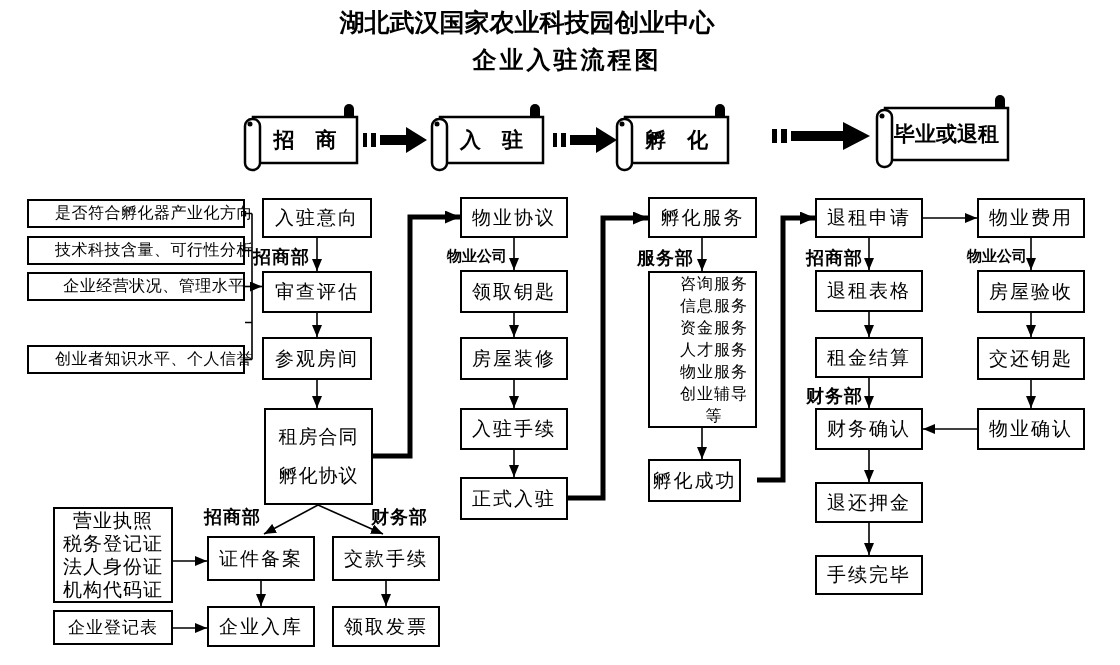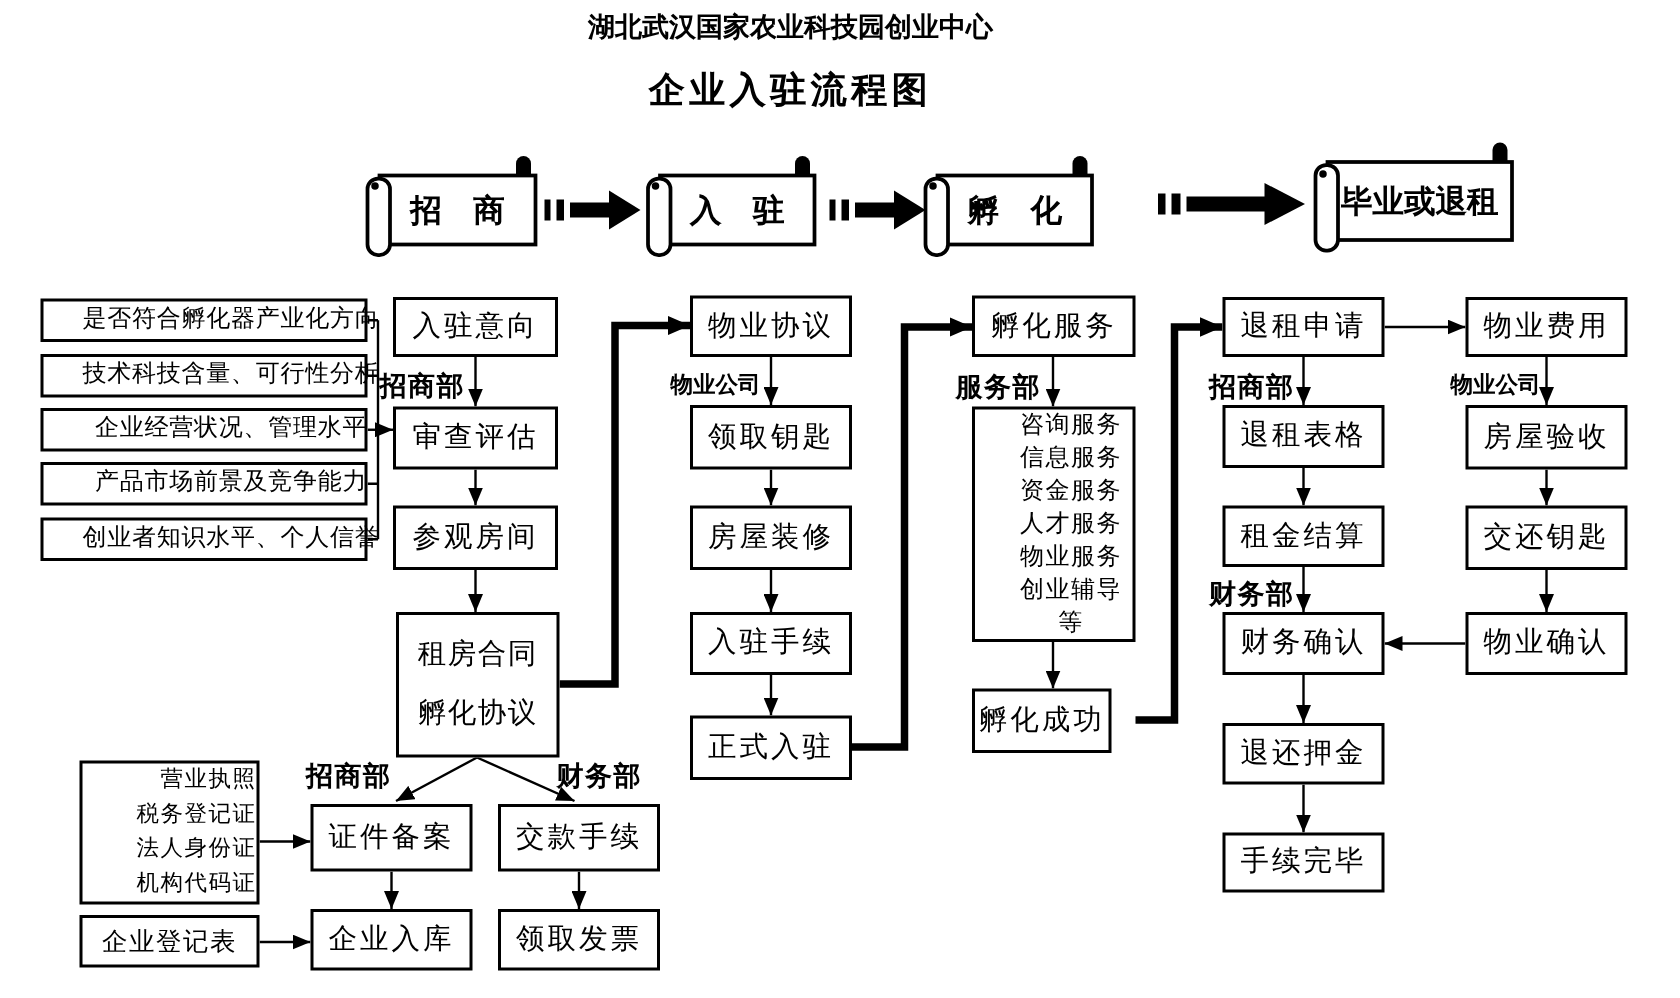--- a/index.html
+++ b/index.html
@@ -1,31 +1,31 @@
 <!DOCTYPE html>
 <html><head>
 <meta charset="utf-8">
 <style>
   html,body{margin:0;padding:0;background:#fff;}
   .stage{
     position:relative;width:1120px;height:665px;background:#ffffff;
     font-family:"Liberation Serif","DejaVu Serif",serif;color:#000;overflow:hidden;
   }
   .t1,.t2{position:absolute;left:0;width:1054px;text-align:center;font-weight:bold;white-space:nowrap;}
-  .t1{top:6px;font-size:18px;}
-  .t2{top:44px;font-size:24px;letter-spacing:3px;}
+  .t1{top:6px;font-size:25px;}
+  .t2{top:44px;font-size:24px;letter-spacing:3px;padding-left:40px;}
   svg.layer{position:absolute;left:0;top:0;}
   .box{
     position:absolute;box-sizing:border-box;border:2px solid #000;background:#fff;
     display:flex;align-items:center;justify-content:center;text-align:center;
     font-size:19px;line-height:1.15;letter-spacing:2px;white-space:nowrap;
   }
   .crit{font-size:16px;letter-spacing:0.5px;padding-left:36px;}
   .multi{flex-direction:column;letter-spacing:1px;white-space:normal;}
-  .docs{font-size:15px;line-height:23px;align-items:flex-end;}
+  .docs{font-size:19px;line-height:23px;}
   .svc{font-size:16px;line-height:22px;}
   .two{font-size:19px;gap:17px;}
   .form5{font-size:17px;letter-spacing:1px;}
   .lab{position:absolute;font-weight:bold;font-size:18px;white-space:nowrap;letter-spacing:1px;}
   .lab.small{font-size:15px;letter-spacing:0;}
   .bl{position:absolute;display:flex;align-items:center;justify-content:center;
       font-weight:bold;font-size:21px;white-space:nowrap;}
 </style>
 </head>
 <body>
@@ -131,21 +131,20 @@
   </svg>
 
   <div class="bl" style="left:258px;top:120px;width:94px;height:40px;">招　商</div>
   <div class="bl" style="left:445px;top:120px;width:93px;height:40px;">入　驻</div>
   <div class="bl" style="left:630px;top:120px;width:93px;height:40px;">孵　化</div>
   <div class="bl" style="left:890px;top:112px;width:113px;height:44px;">毕业或退租</div>
 
   <div class="box crit" style="left:27px;top:199px;width:218px;height:29px;">是否符合孵化器产业化方向</div>
   <div class="box crit" style="left:27px;top:236px;width:218px;height:29px;">技术科技含量、可行性分析</div>
   <div class="box crit" style="left:27px;top:272px;width:218px;height:29px;">企业经营状况、管理水平</div>
-  <div class="box crit" style="left:27px;top:308px;width:218px;height:29px;">产品市场前景及竞争能力</div>
   <div class="box crit" style="left:27px;top:345px;width:218px;height:29px;">创业者知识水平、个人信誉</div>
 
   <div class="box" style="left:262px;top:198px;width:110px;height:40px;">入驻意向</div>
   <div class="box" style="left:262px;top:271px;width:110px;height:42px;">审查评估</div>
   <div class="box" style="left:262px;top:337px;width:110px;height:43px;">参观房间</div>
   <div class="box multi two" style="left:264px;top:408px;width:109px;height:97px;">
     <span>租房合同</span>
     <span>孵化协议</span>
   </div>
 

